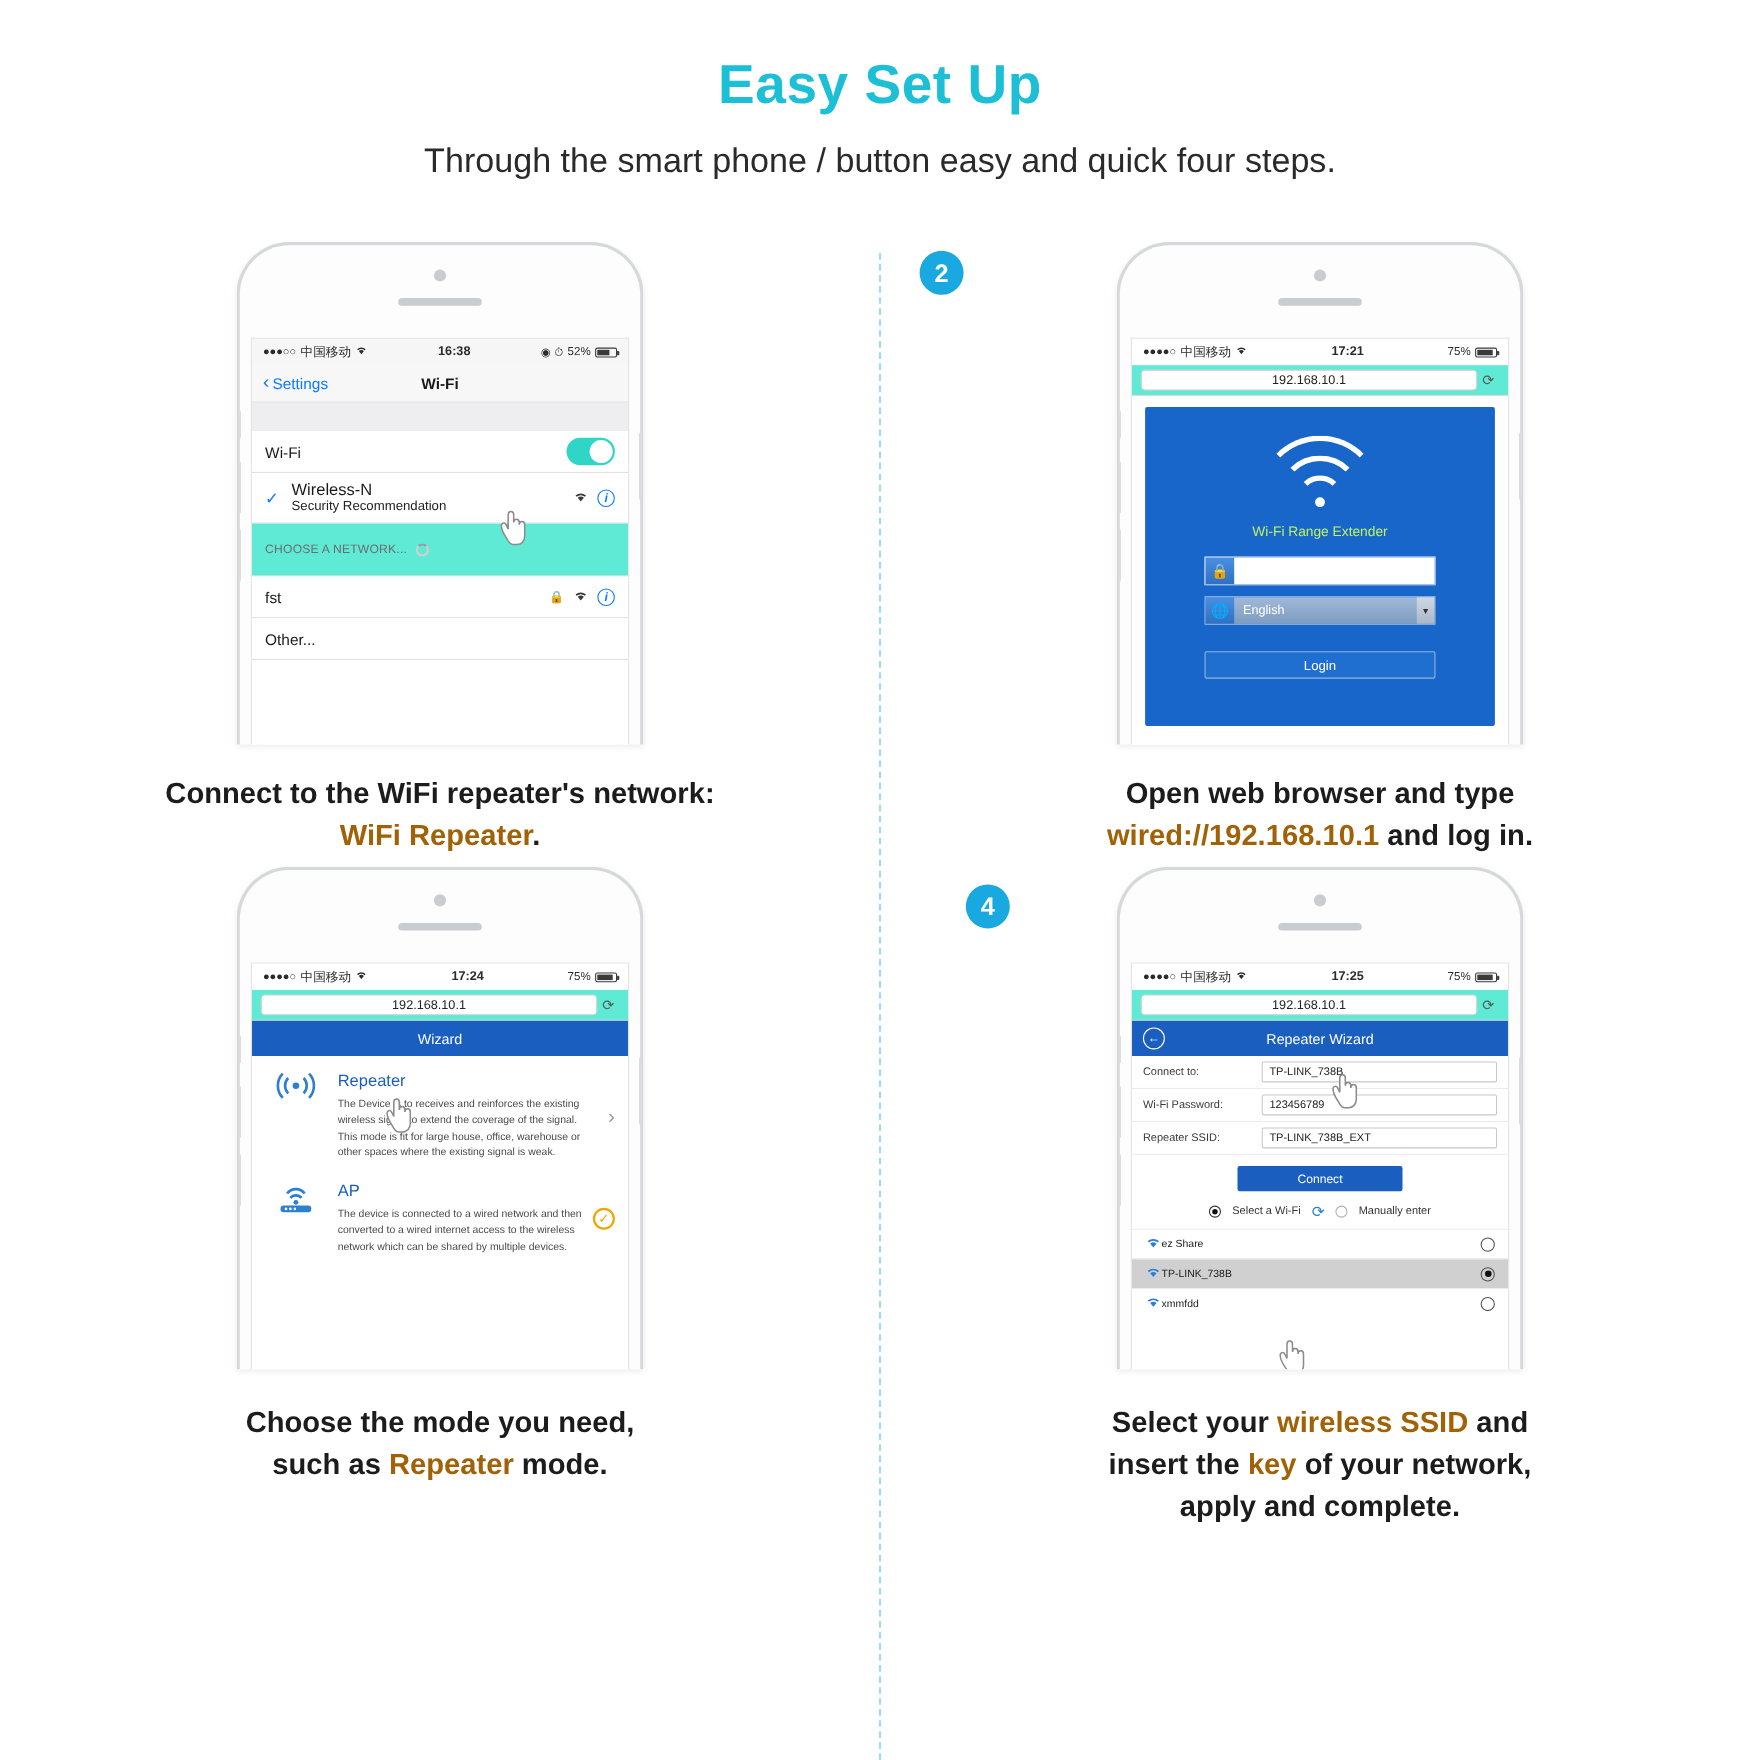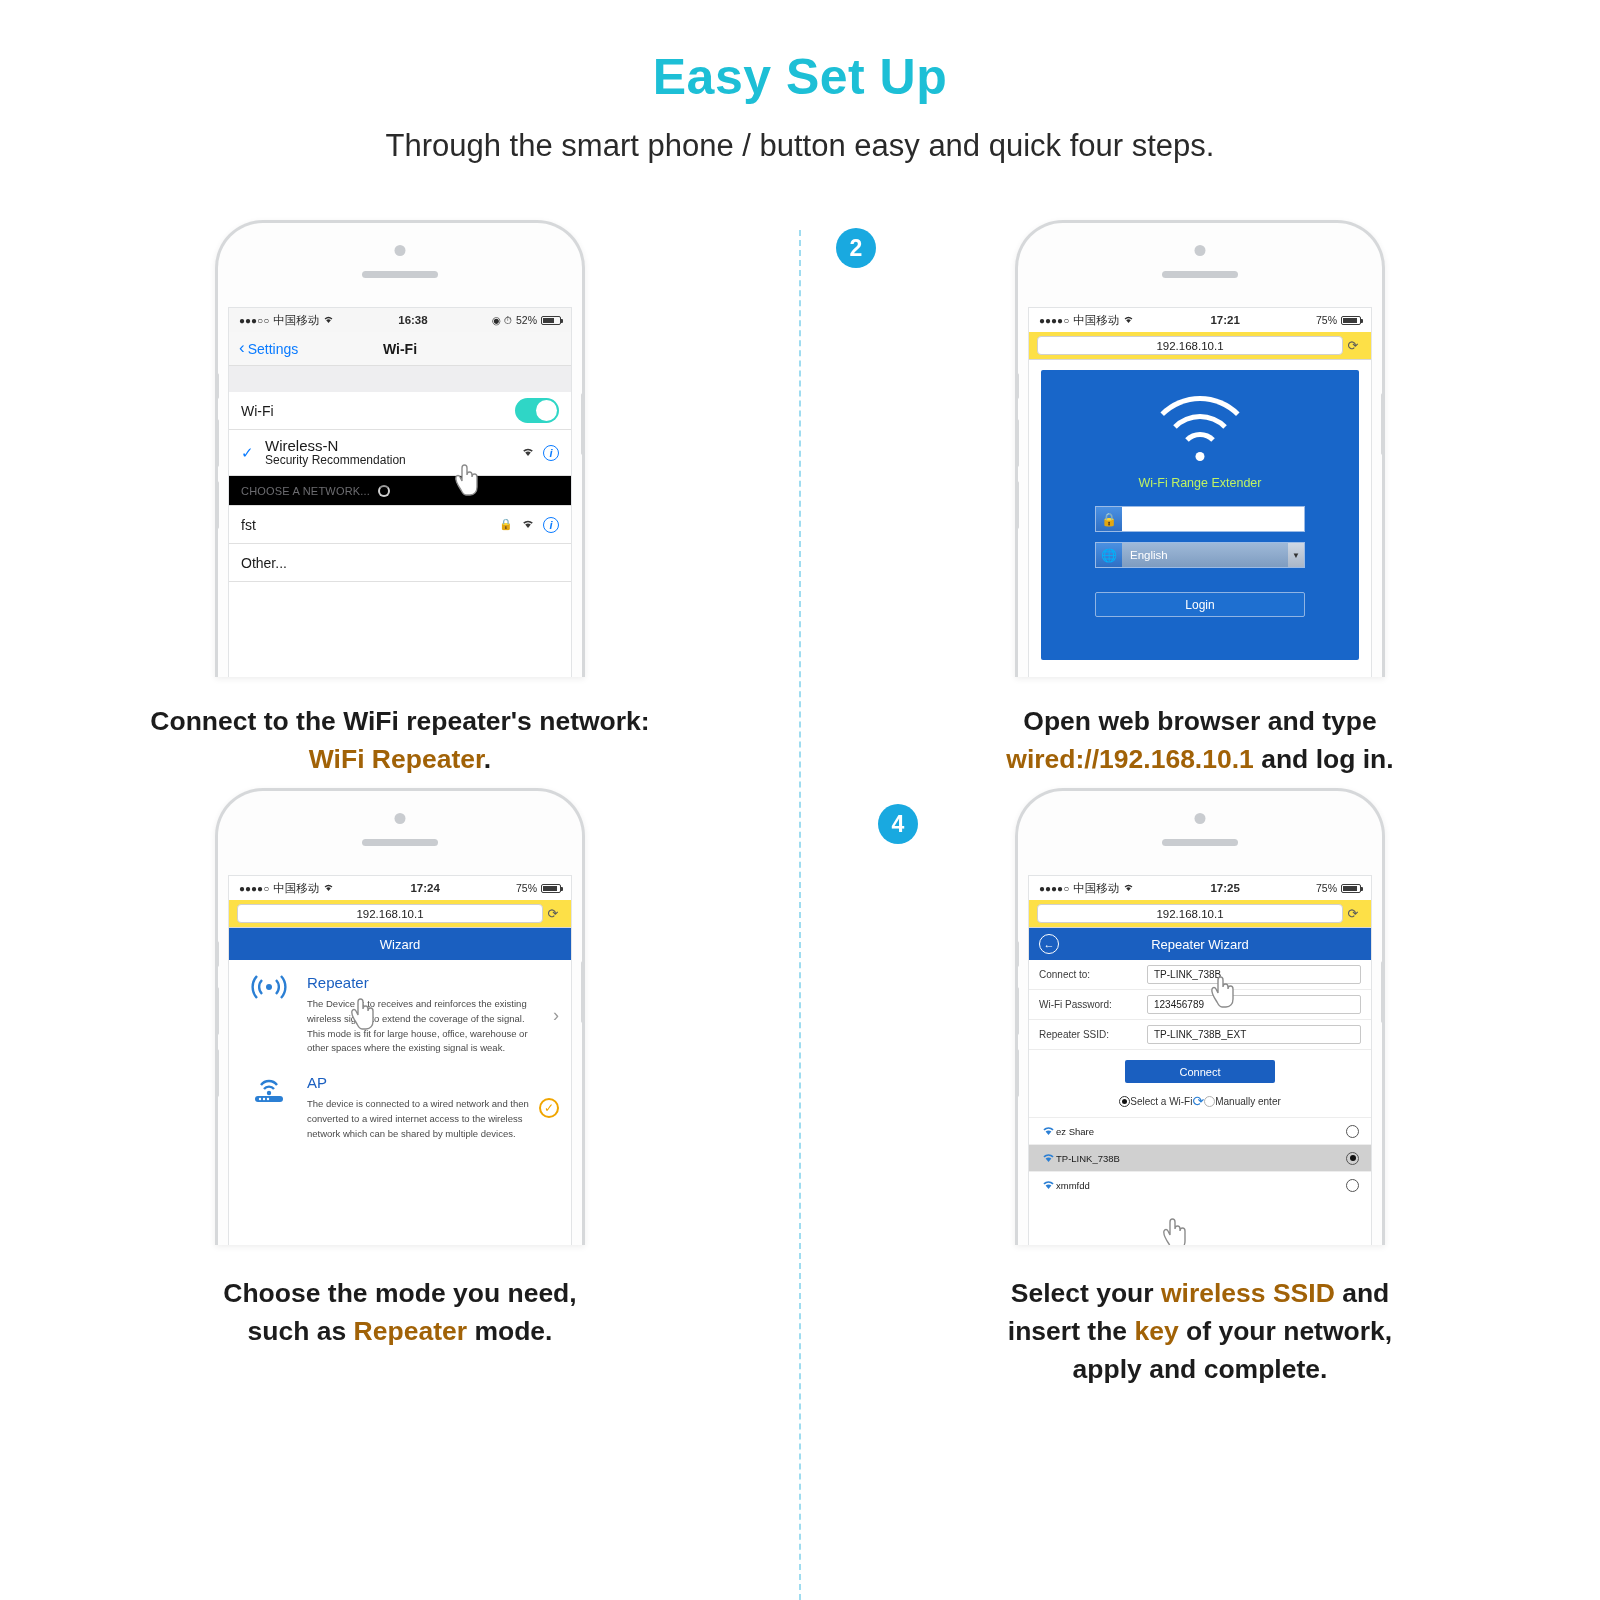--- a/index.html
+++ b/index.html
@@ -159,32 +159,32 @@
   .net-name .n1 { font-size: 15px; }
   .net-name .n2 { font-size: 12px; color: #222; }
   .wifi-glyph { color: #444; font-size: 13px; }
   .info-i {
     width: 16px; height: 16px; border: 1.4px solid #0a7bff; border-radius: 50%;
     color: #0a7bff; font-size: 11px; font-style: italic;
     display: flex; align-items: center; justify-content: center; font-weight: bold;
   }
   .lock { font-size: 11px; color: #333; }
   .hdr {
-    height: 30px; background: #000000; display: flex; align-items: center;
+    height: 48px; background: #5eead4; display: flex; align-items: center;
     padding: 0 12px; font-size: 11px; color: #6c6c70; letter-spacing: 0.2px;
     border-bottom: 1px solid #e0e0e0;
   }
   .spinner {
     margin-left: 8px; width: 12px; height: 12px; border-radius: 50%;
     border: 2px solid #cfcfcf; border-top-color: #9a9a9a;
   }
 
   
   .urlbar {
-    height: 28px; background: #fde047; border-bottom: 1px solid #d8d8d8;
+    height: 28px; background: #5eead4; border-bottom: 1px solid #d8d8d8;
     display: flex; align-items: center; padding: 0 8px; justify-content: space-between;
   }
   .urlfield {
     flex: 1; height: 19px; background: #fff; border: 1px solid #d0d0d0; border-radius: 4px;
     font-size: 11.5px; display: flex; align-items: center; justify-content: center; color: #222;
   }
   .reload { width: 20px; text-align: center; color: #5a5a5a; font-size: 13px; }
 
   
   .login-wrap { background: #fff; height: 100%; padding: 10px 12px; }
@@ -254,21 +254,21 @@
   .flabel { width: 108px; }
   .finput {
     flex: 1; height: 19px; background: #fff; border: 1px solid #c8c8c8; border-radius: 2px;
     font-size: 10px; color: #222; display: flex; align-items: center; padding-left: 6px;
   }
   .connect-btn {
     margin: 10px auto 8px auto; width: 150px; height: 23px; background: #1a5fc0; color: #fff;
     font-size: 11px; display: flex; align-items: center; justify-content: center; border-radius: 2px;
   }
   .choicerow {
-    display: flex; align-items: center; justify-content: center; 
+    display: flex; align-items: center; justify-content: center; gap: 10px;
     font-size: 10px; color: #333; padding: 2px 0 8px 0;
   }
   .radio {
     width: 11px; height: 11px; border-radius: 50%; border: 1.6px solid #333; position: relative;
   }
   .radio.on::after {
     content: ""; position: absolute; left: 2px; top: 2px; width: 5px; height: 5px;
     background: #111; border-radius: 50%;
   }
   .radio.grey { border-color: #b0b0b0; }

